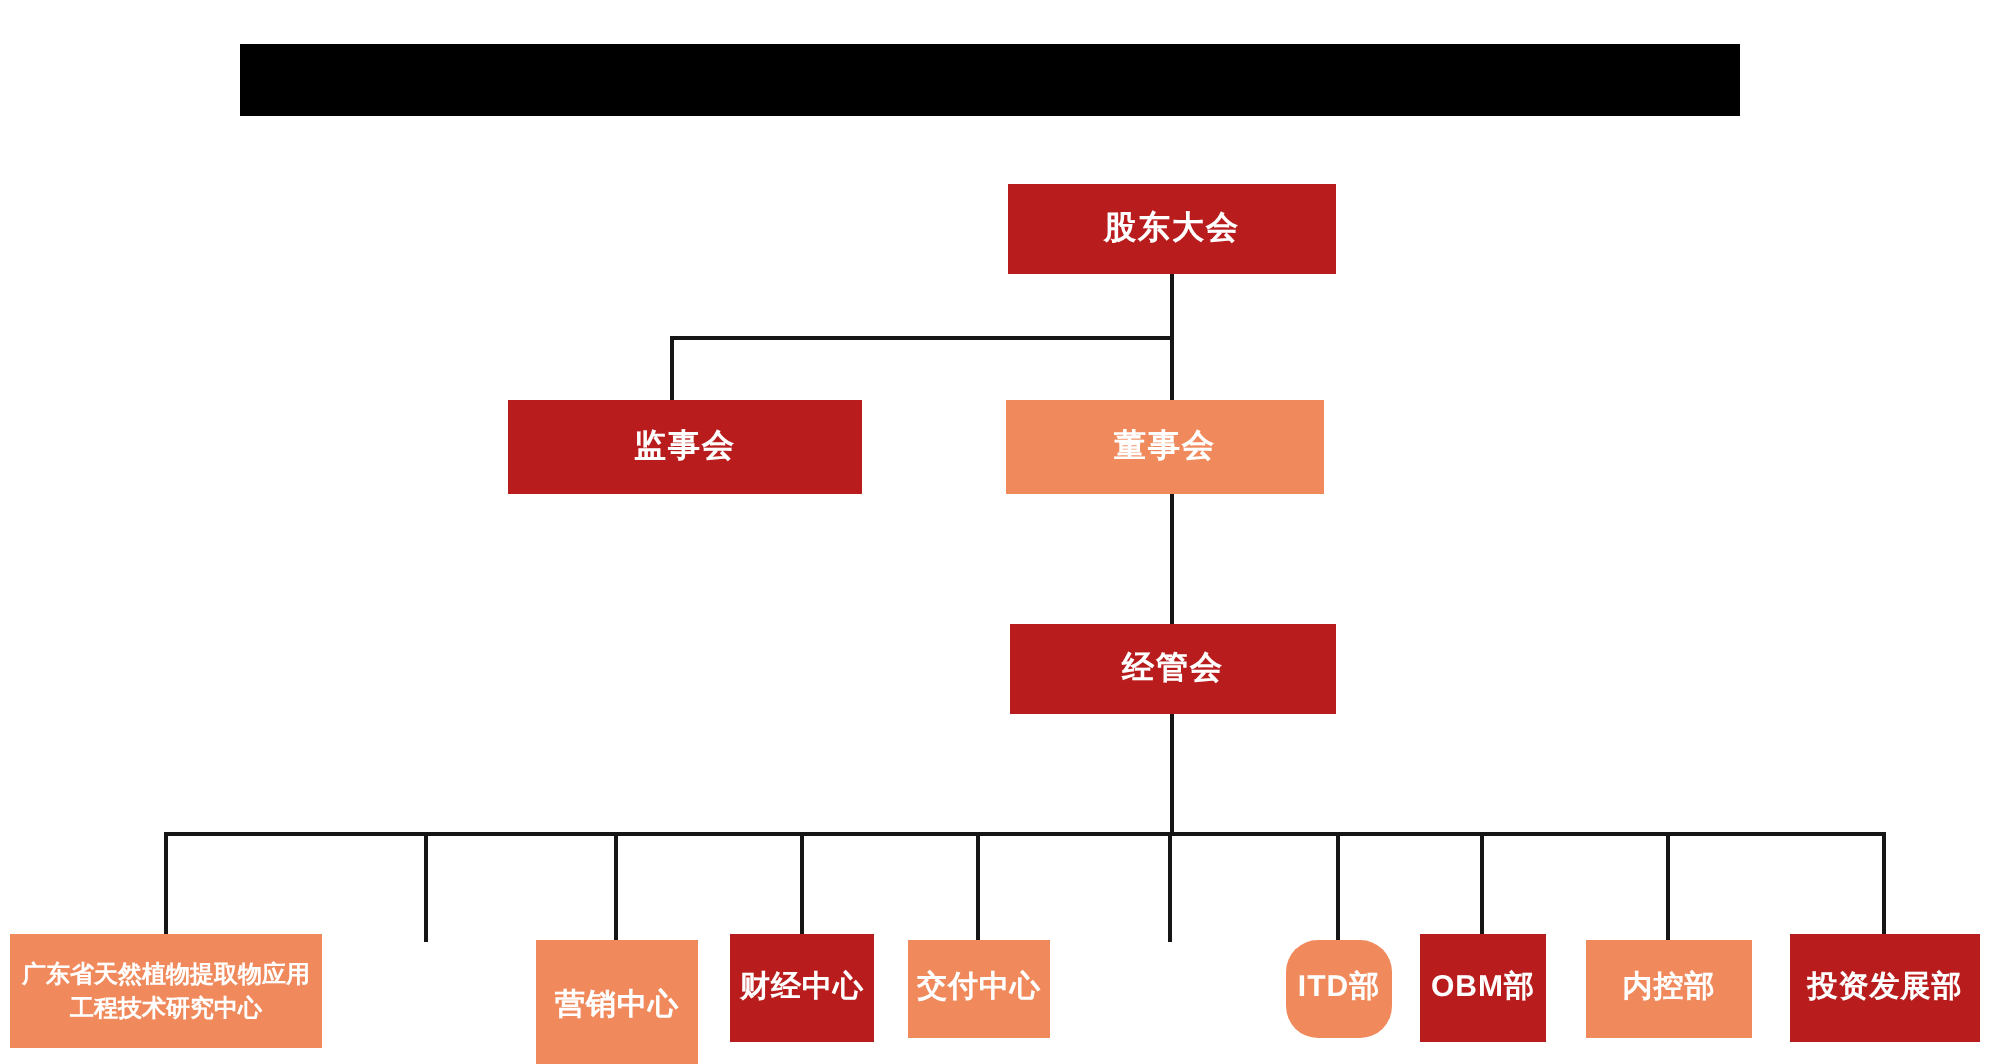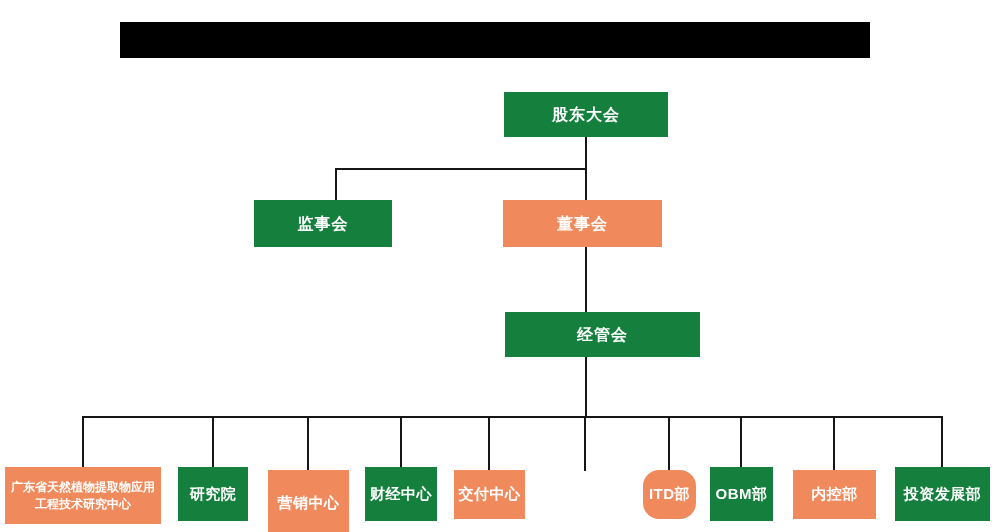--- a/index.html
+++ b/index.html
@@ -33,21 +33,21 @@
     align-items: center;
     justify-content: center;
     text-align: center;
     color: #ffffff;
     font-weight: bold;
     font-size: 16px;
     letter-spacing: 1px;
     line-height: 1.25;
     padding: 2px 4px;
   }
-  .node.dark  { background: #15803d; }
+  .node.dark  { background: #b91c1c; }
   .node.light { background: #F08A5C; }
   .dept { font-size: 15px; letter-spacing: 0.5px; }
   .dept-small { font-size: 12px; letter-spacing: 0; line-height: 1.35; padding: 2px 6px; }
 </style>
 </head>
 <body>
 
 <div class="stage">
 
   <div class="redacted-bar"></div>
@@ -72,27 +72,26 @@
     <line x1="489" y1="416" x2="489" y2="471"></line>
     <line x1="585" y1="416" x2="585" y2="471"></line>
     <line x1="669" y1="416" x2="669" y2="471"></line>
     <line x1="741" y1="416" x2="741" y2="471"></line>
     <line x1="834" y1="416" x2="834" y2="471"></line>
     <line x1="942" y1="416" x2="942" y2="471"></line>
   </svg>
 
   <div class="node dark" style="left:504px; top:92px; width:164px; height:45px;">股东大会</div>
 
-  <div class="node dark" style="left:254px; top:200px; width:138px; height:47px;">监事会</div>
+  <div class="node dark" style="left:254px; top:200px; width:177px; height:47px;">监事会</div>
   <div class="node light" style="left:503px; top:200px; width:159px; height:47px;">董事会</div>
 
-  <div class="node dark" style="left:505px; top:312px; width:195px; height:45px;">经管会</div>
+  <div class="node dark" style="left:505px; top:312px; width:163px; height:45px;">经管会</div>
 
   <div class="node light dept dept-small" style="left:5px; top:467px; width:156px; height:57px;">广东省天然植物提取物应用工程技术研究中心</div>
-  <div class="node dark dept" style="left:178px; top:467px; width:70px; height:54px;">研究院</div>
   <div class="node light dept" style="left:268px; top:470px; width:81px; height:66px;">营销中心</div>
   <div class="node dark dept" style="left:365px; top:467px; width:72px; height:54px;">财经中心</div>
   <div class="node light dept" style="left:454px; top:470px; width:71px; height:49px;text-align:right;">交付中心</div>
   <div class="node light dept" style="left:643px; top:470px; width:53px; height:49px;border-radius:16px;">ITD部</div>
   <div class="node dark dept" style="left:710px; top:467px; width:63px; height:54px;">OBM部</div>
   <div class="node light dept" style="left:793px; top:470px; width:83px; height:49px;">内控部</div>
   <div class="node dark dept" style="left:895px; top:467px; width:95px; height:54px;">投资发展部</div>
 
 </div>
 

